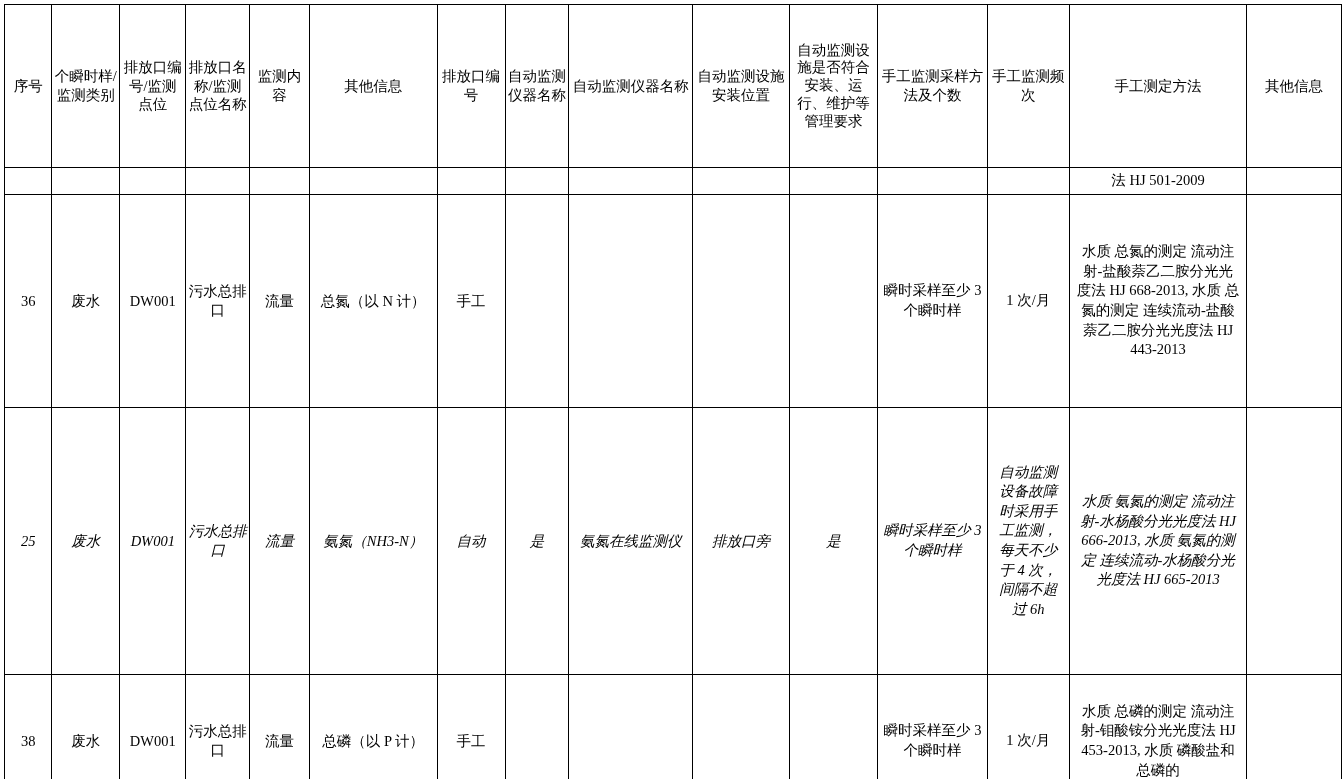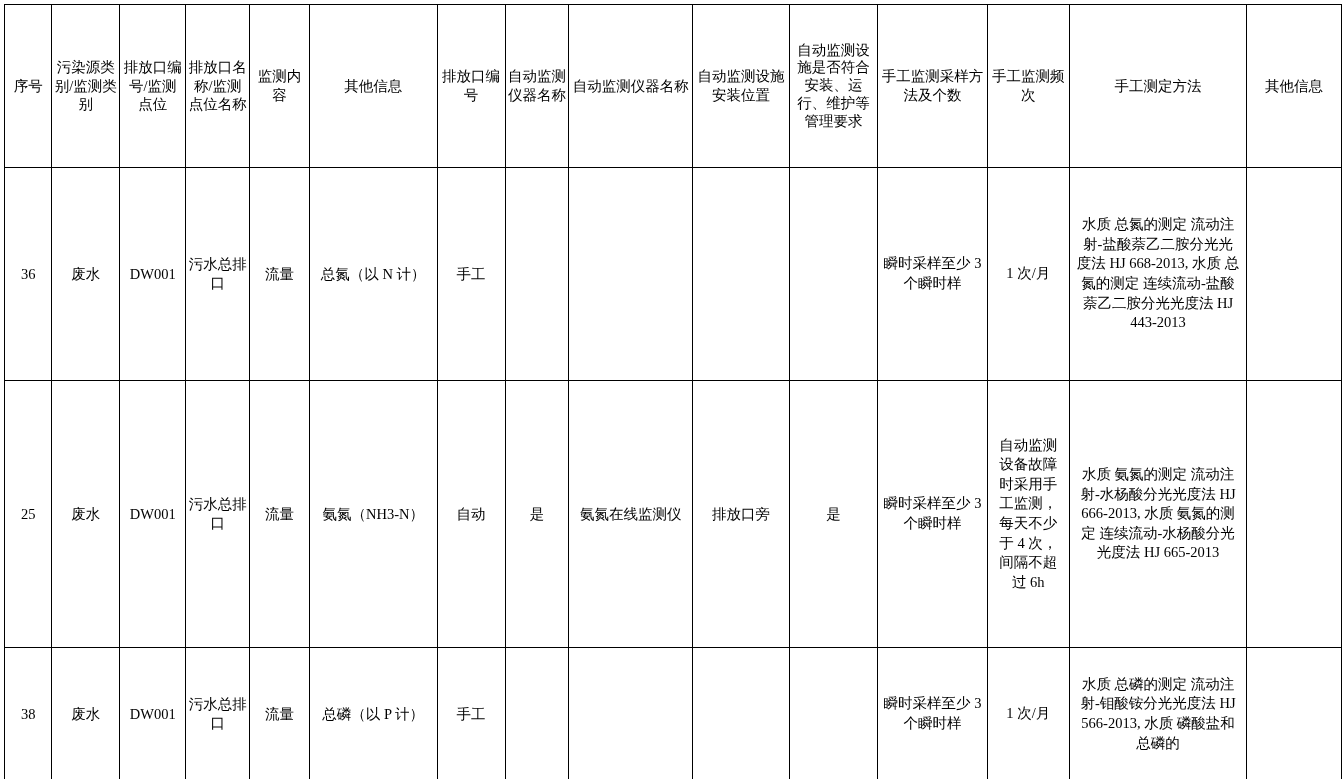--- a/index.html
+++ b/index.html
@@ -55,21 +55,21 @@
   .col-11 { width: 106px; }
   .col-12 { width: 80px; }
   .col-13 { width: 172px; }
   .col-14 { width: 92px; }
 
   .row-partial td {
     height: 22px;
     vertical-align: top;
   }
   .row-36 td { height: 208px; }
-  .row-37 td { height: 262px; }
+  .row-37 td { height: 262px; font-style: italic; }
   .row-38 td { height: 128px; }
 
   .cell-text {
     display: block;
     white-space: pre-line;
   }
   .tight {
     line-height: 1.22;
   }
   td.method-cell .cell-text {
@@ -112,21 +112,21 @@
         <col class="col-12">
         <col class="col-13">
         <col class="col-14">
     </colgroup>
     <thead>
       <tr>
         <td>
             <span class="cell-text">序号</span>
           </td>
         <td>
-            <span class="cell-text">污染源类别/监测类别</span>
+            <span class="cell-text">个瞬时样/监测类别</span>
           </td>
         <td>
             <span class="cell-text">排放口编号/监测点位</span>
           </td>
         <td>
             <span class="cell-text">排放口名称/监测点位名称</span>
           </td>
         <td>
             <span class="cell-text">监测内容</span>
           </td>
@@ -156,20 +156,39 @@
           </td>
         <td>
             <span class="cell-text">手工测定方法</span>
           </td>
         <td>
             <span class="cell-text">其他信息</span>
           </td>
       </tr>
     </thead>
     <tbody>
+      <tr class="row-partial">
+        <td></td>
+        <td></td>
+        <td></td>
+        <td></td>
+        <td></td>
+        <td></td>
+        <td></td>
+        <td></td>
+        <td></td>
+        <td></td>
+        <td></td>
+        <td></td>
+        <td></td>
+        <td class="method-cell top-align">
+            <span class="cell-text">法 HJ 501-2009</span>
+          </td>
+        <td></td>
+      </tr>
 
       <tr class="row-36">
         <td>
             <span class="cell-text">36</span>
           </td>
         <td>
             <span class="cell-text">废水</span>
           </td>
         <td>
             <span class="cell-text">DW001</span>
@@ -294,21 +313,21 @@
         <td>
             <span class="cell-text"></span>
           </td>
         <td class="sample-cell">
             <span class="cell-text">瞬时采样至少 3 个瞬时样</span>
           </td>
         <td class="freq-cell">
             <span class="cell-text">1 次/月</span>
           </td>
         <td class="method-cell">
-            <span class="cell-text">水质 总磷的测定 流动注射-钼酸铵分光光度法 HJ 566-2013, 水质 磷酸盐和总磷的</span>
+            <span class="cell-text">水质 总磷的测定 流动注射-钼酸铵分光光度法 HJ 453-2013, 水质 磷酸盐和总磷的</span>
           </td>
         <td>
             <span class="cell-text"></span>
           </td>
       </tr>
     </tbody>
   </table>
 </div>
 
 </body></html>

